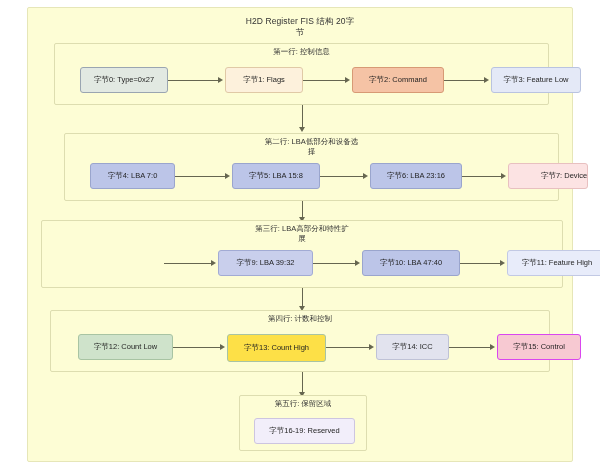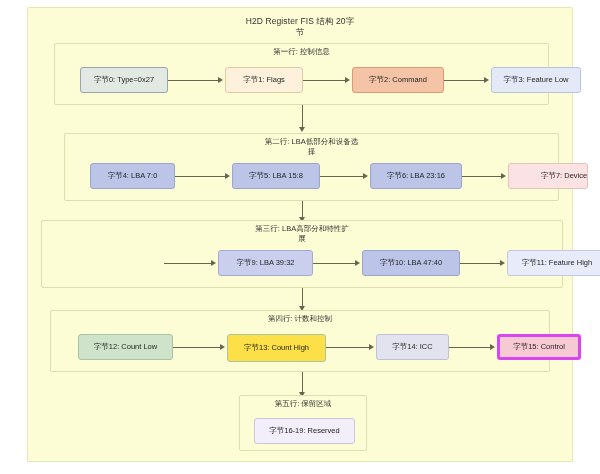--- a/index.html
+++ b/index.html
@@ -218,21 +218,21 @@
       </div>
       <div class="conn conn-h" style="left:275px; top:36px; width:44px;"></div>
       <div class="arrow-r" style="left:318px; top:33px;"></div>
 
       <div class="node" style="left:325px; top:23px; width:73px; height:26px; background:#e2e3ee; border:1px solid #bfc2d6;">
         <span>字节14: ICC</span>
       </div>
       <div class="conn conn-h" style="left:398px; top:36px; width:42px;"></div>
       <div class="arrow-r" style="left:439px; top:33px;"></div>
 
-      <div class="node" style="left:446px; top:23px; width:84px; height:26px; background:#f7c9d2; border:3px solid #d946ef;">
+      <div class="node" style="left:446px; top:23px; width:84px; height:26px; background:#f7c9d2; border:1px solid #d946ef;">
         <span>字节15: Control</span>
       </div>
     </div>
 
     <div class="conn conn-v" style="left:274px; top:364px; width:1px; height:22px;"></div>
     <div class="arrow-d" style="left:271px; top:384px;"></div>
 
     <div class="row-group" style="left:211px; top:387px; width:128px; height:56px;">
       <div class="row-label">
         <div>第五行: 保留区域</div>

